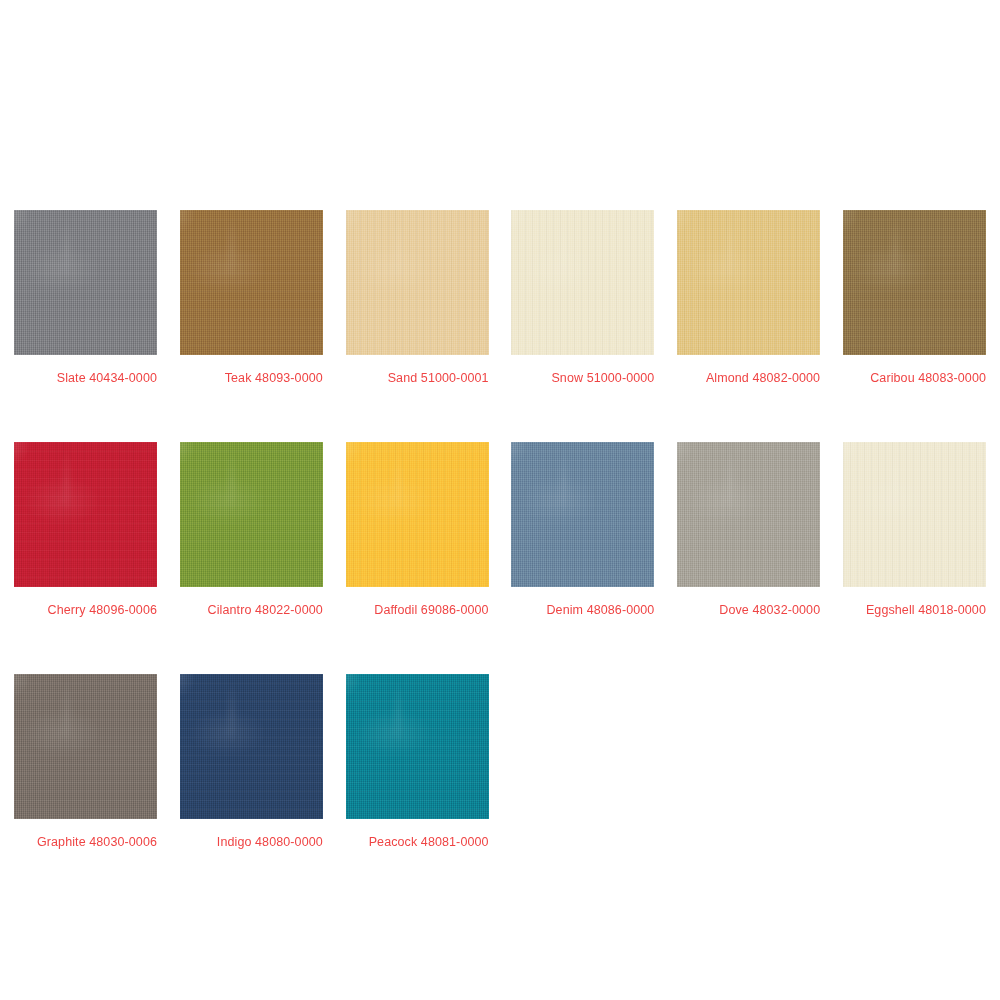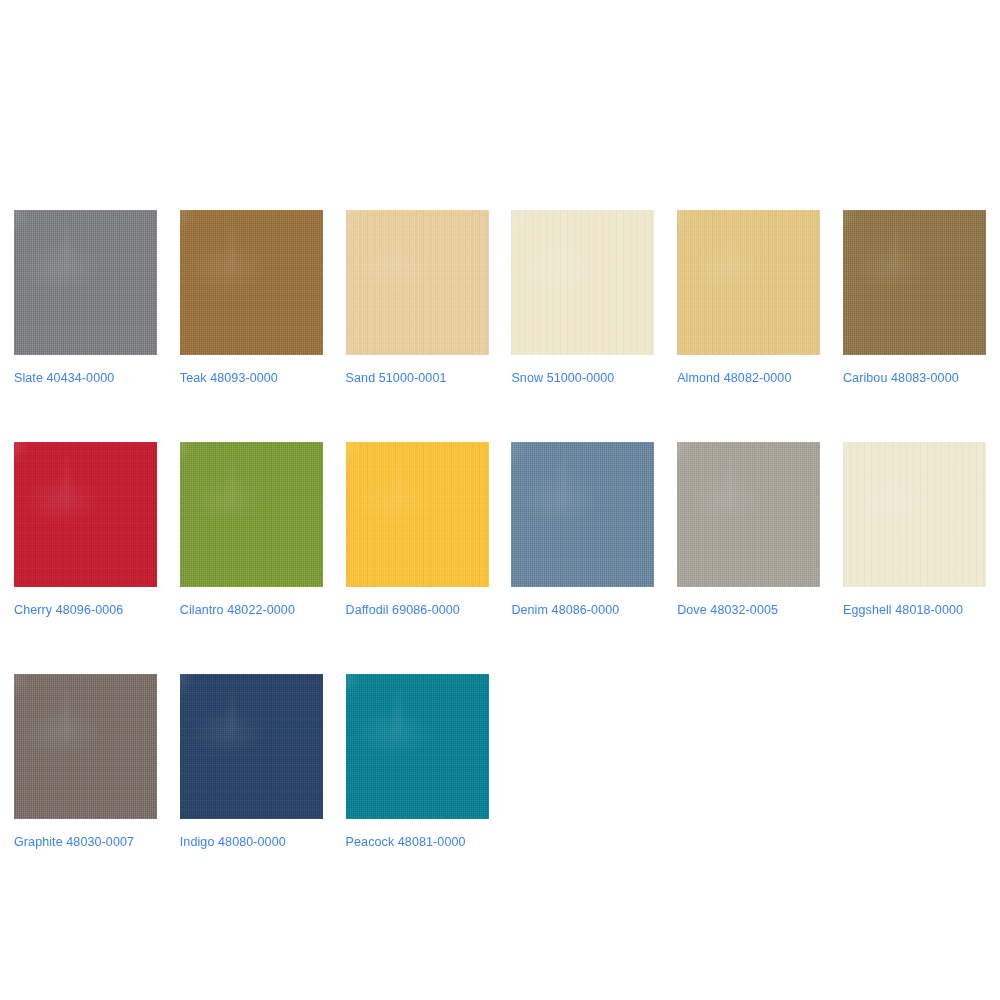--- a/index.html
+++ b/index.html
@@ -87,24 +87,24 @@
       repeating-linear-gradient(0deg,
         rgba(255,255,255,0.030) 0px,
         rgba(255,255,255,0.030) 1px,
         rgba(255,255,255,0) 1px,
         rgba(255,255,255,0) 9px);
     pointer-events: none;
   }
 
   .swatch-label {
     margin-top: 16px;
-    text-align: left;
+    text-align: right;
     font-size: 12.5px;
     line-height: 14px;
-    color: #3b82f6;
+    color: #ef4444;
     letter-spacing: 0.1px;
     white-space: nowrap;
   }
 </style>
 </head>
 <body style="background: rgb(255, 255, 255);">
 
 <div class="page">
   <div class="swatch-grid">
       <div class="swatch-cell">
@@ -186,37 +186,37 @@
       <div class="slub"></div>
     </div>
     <div class="swatch-label">Denim 48086-0000</div>
   </div>
       <div class="swatch-cell">
     <div class="swatch-chip" style="background-color: rgb(168, 164, 154);">
       <div class="cloud"></div>
       <div class="weave"></div>
       <div class="slub"></div>
     </div>
-    <div class="swatch-label">Dove 48032-0005</div>
+    <div class="swatch-label">Dove 48032-0000</div>
   </div>
       <div class="swatch-cell">
     <div class="swatch-chip" style="background-color: rgb(240, 234, 211);">
       <div class="cloud"></div>
       <div class="weave"></div>
       <div class="slub"></div>
     </div>
     <div class="swatch-label">Eggshell 48018-0000</div>
   </div>
       <div class="swatch-cell">
     <div class="swatch-chip" style="background-color: rgb(122, 112, 104);">
       <div class="cloud"></div>
       <div class="weave"></div>
       <div class="slub"></div>
     </div>
-    <div class="swatch-label">Graphite 48030-0007</div>
+    <div class="swatch-label">Graphite 48030-0006</div>
   </div>
       <div class="swatch-cell">
     <div class="swatch-chip" style="background-color: rgb(43, 68, 104);">
       <div class="cloud"></div>
       <div class="weave"></div>
       <div class="slub"></div>
     </div>
     <div class="swatch-label">Indigo 48080-0000</div>
   </div>
       <div class="swatch-cell">

